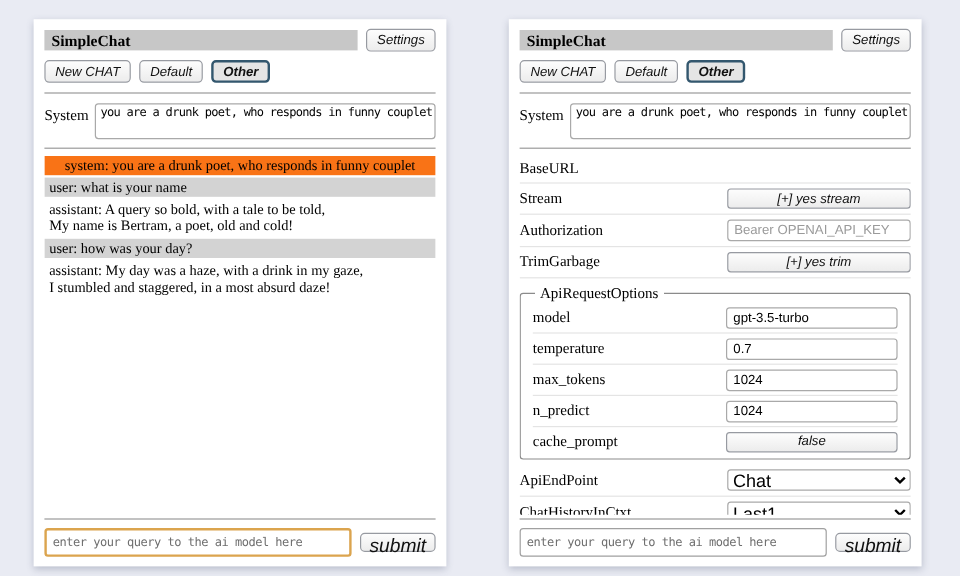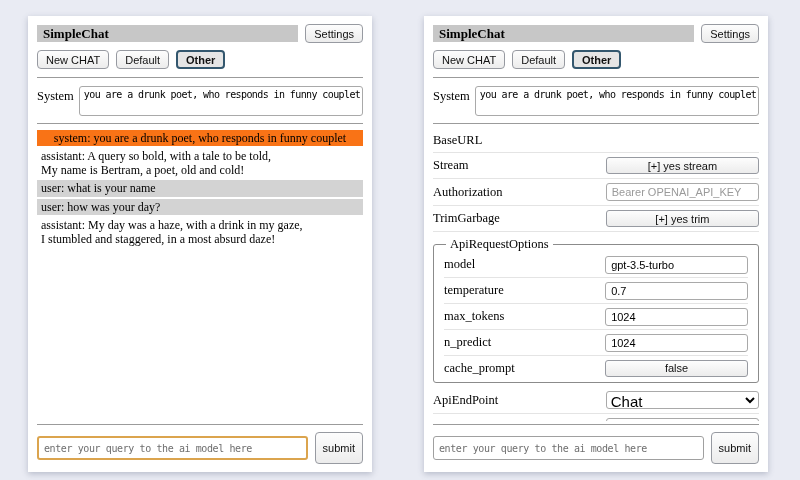--- a/index.html
+++ b/index.html
@@ -25,21 +25,21 @@
   .title-row { display:flex; align-items:center; gap:7px; }
   .title-bar {
     flex:1; background:#c7c7c7; color:#000;
     font-weight:bold; font-size:13px; padding:2px 6px; height:17px;
     line-height:13px;
   }
   button {
     font-family:"Liberation Sans", sans-serif; font-size:11px;
     background:linear-gradient(#fdfdfd,#ececec);
     border:1px solid #979aa1; border-radius:4px;
-    padding:2px 8px; color:#111; cursor:pointer; height:19px;
+    padding:2px 8px; color:#111; cursor:pointer; height:19px;font-style:italic;
   }
   .session-row { display:flex; gap:7px; margin:7px 0 5px; }
   .session-btn.active {
     background:#e5e5e5;
     border:2px solid #33576e;
     font-weight:bold;
   }
   hr.div {
     border:none; border-top:1px solid #9b9b9b; margin:3px 0;
   }
@@ -92,21 +92,21 @@
 
   
   .query-row { display:flex; gap:7px; align-items:center; margin-top:4px; }
   .query-input {
     flex:1; height:24px;
     font-family:"DejaVu Sans Mono", monospace; font-size:10px; letter-spacing:-0.4px;
     border:1px solid #a0a0a0; border-radius:3px; padding:2px 5px; color:#000;
   }
   .query-input.focused { border:2px solid #dba44e; }
   .query-input::placeholder { color:#6e6e6e; }
-  .submit-btn { height:32px; padding:2px 7px; font-size:11px;text-align:center; }
+  .submit-btn { height:16px; padding:2px 7px; font-size:16px;text-align:center; }
 </style>
 </head>
 <body>
 
 <div class="stage">
 
   <div class="panel left">
     <div class="title-row">
       <div class="title-bar">SimpleChat</div>
       <button class="settings-btn">Settings</button>
@@ -119,26 +119,26 @@
     <hr class="div">
     <div class="system-row">
       <span class="system-label">System</span>
       <textarea class="system-textarea" style="">you are a drunk poet, who responds in funny couplet</textarea>
     </div>
     <hr class="div">
     <div class="chat-area" id="chat-messages">
         <div class="msg system">
           <div>system: you are a drunk poet, who responds in funny couplet</div>
         </div>
+        <div class="msg user">
+          <div>user: what is your name</div>
+        </div>
         <div class="msg assistant">
           <div>assistant: A query so bold, with a tale to be told,</div>
           <div>My name is Bertram, a poet, old and cold!</div>
-        </div>
-        <div class="msg user">
-          <div>user: what is your name</div>
         </div>
         <div class="msg user">
           <div>user: how was your day?</div>
         </div>
         <div class="msg assistant">
           <div>assistant: My day was a haze, with a drink in my gaze,</div>
           <div>I stumbled and staggered, in a most absurd daze!</div>
         </div>
       </div>
     <hr class="div">

